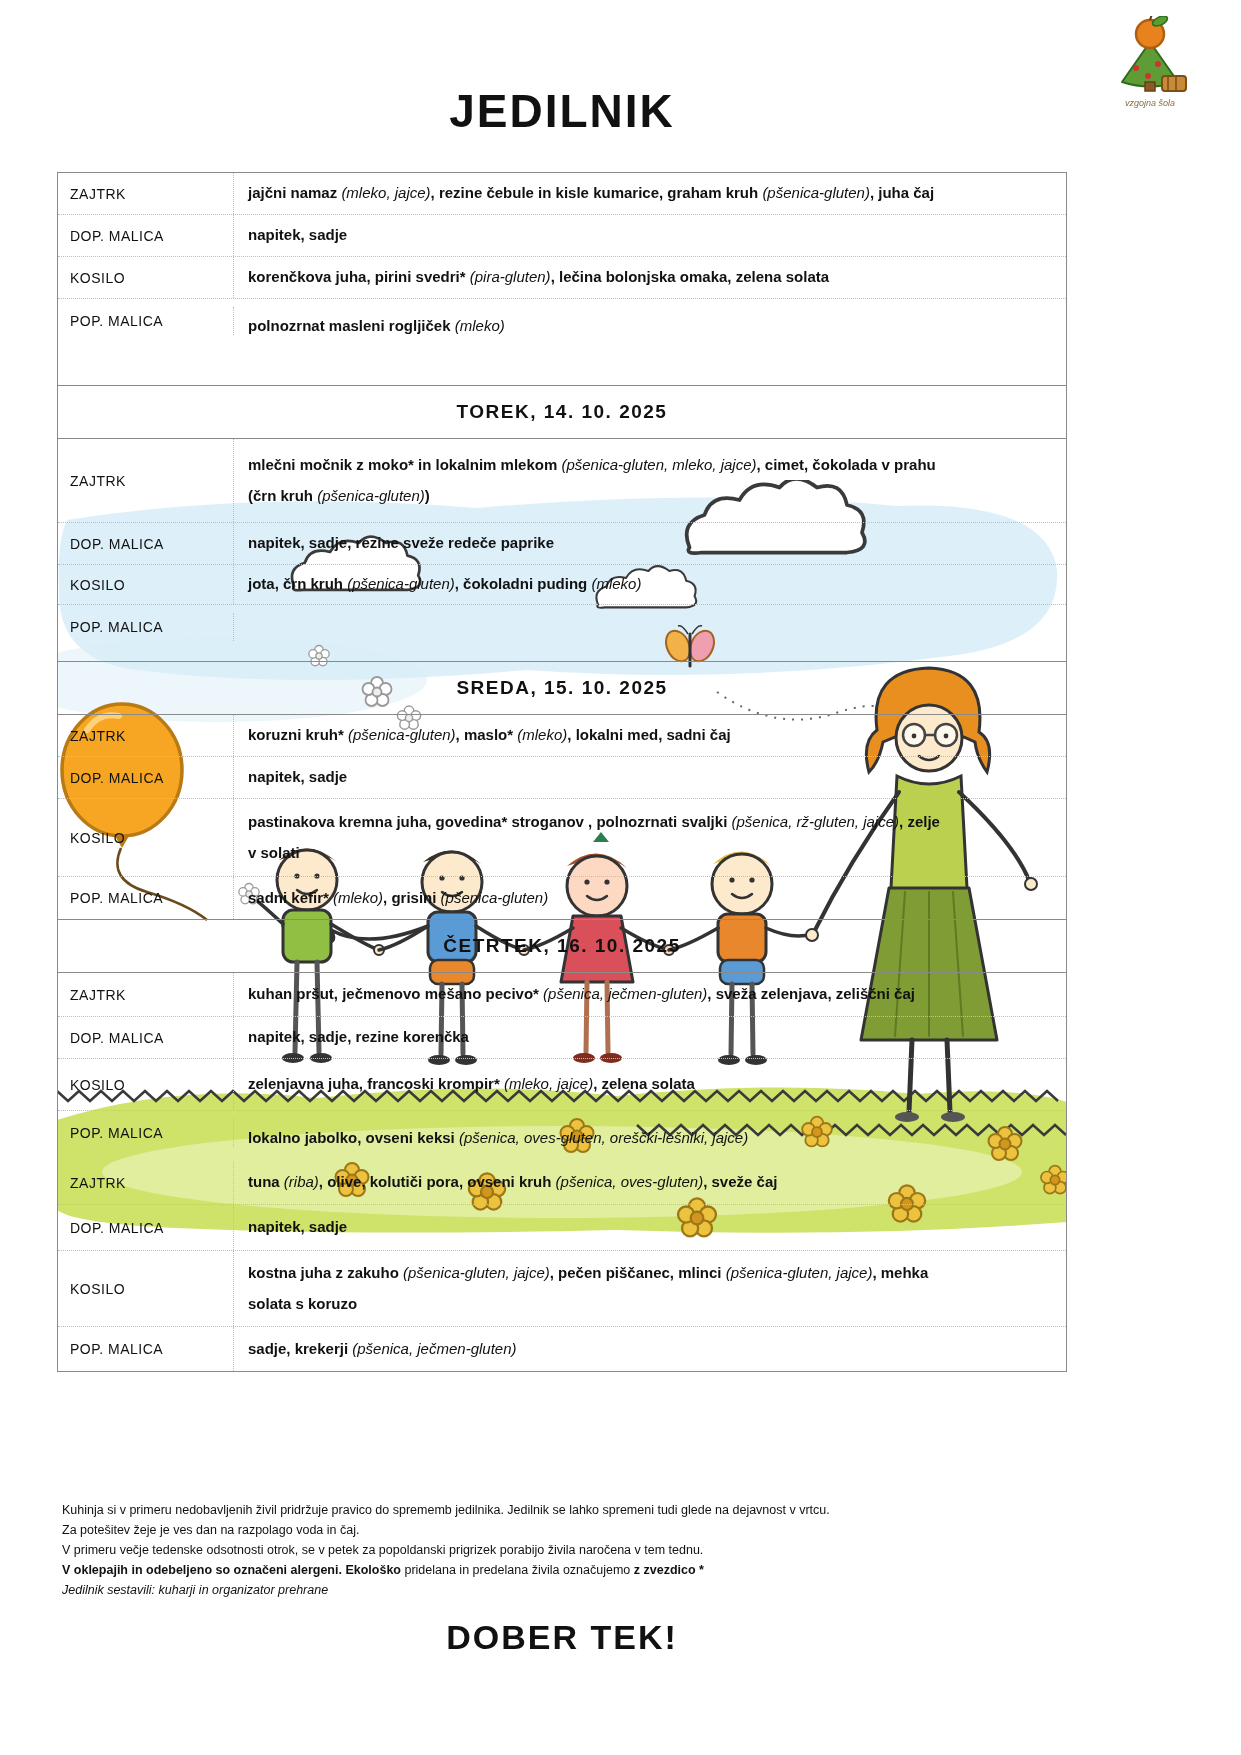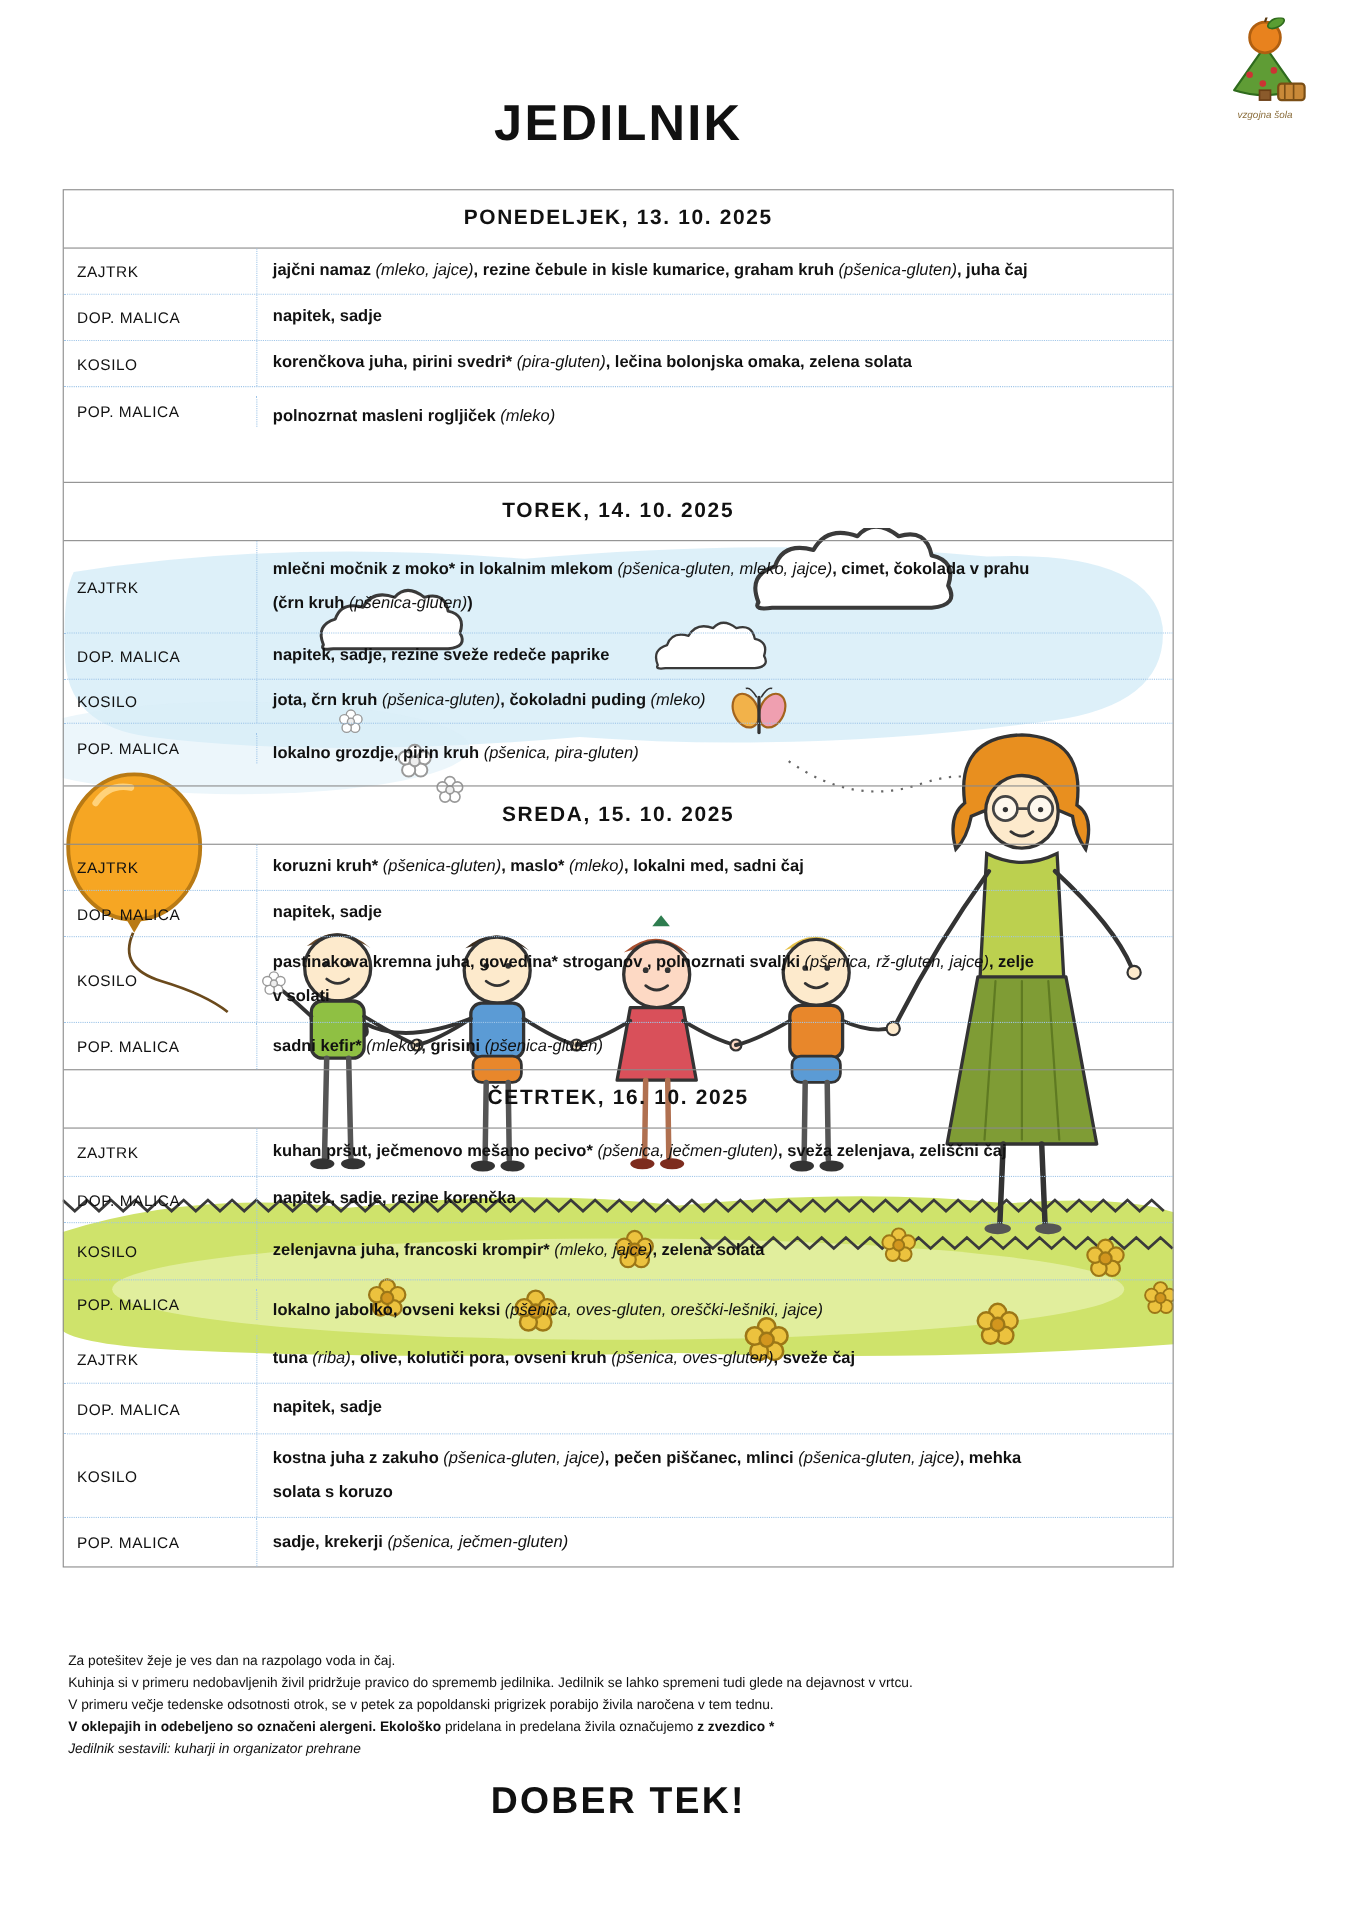--- a/index.html
+++ b/index.html
@@ -226,23 +226,20 @@
       <path d="M848 412 L838 556 M872 412 L872 556 M896 412 L906 556" stroke="#5f7a22" stroke-width="2" fill="none"></path>
       <line x1="855" y1="560" x2="852" y2="632" stroke="#333" stroke-width="5"></line>
       <line x1="890" y1="560" x2="893" y2="632" stroke="#333" stroke-width="5"></line>
       <ellipse cx="850" cy="637" rx="12" ry="5" fill="#555"></ellipse>
         <ellipse cx="896" cy="637" rx="12" ry="5" fill="#555"></ellipse>
     </g>
   </svg>
 
   <div class="menu-table" id="menu-table">
   <section class="day day-0">
-    <div class="day-header">
-      <span class="day-title">PONEDELJEK, 13. 10. 2025</span>
-    </div>
 
   <div class="meal-row row-0">
     <div class="meal-label">ZAJTRK</div>
     <div class="meal-content">
             <span class="cell-text"><span class="s-b">jajčni namaz </span><span class="s-i">(mleko, jajce)</span><span class="s-b">, rezine čebule in kisle kumarice, graham kruh </span><span class="s-i">(pšenica-gluten)</span><span class="s-b">, juha čaj</span></span>
           </div>
   </div>
 
   <div class="meal-row row-1">
     <div class="meal-label">DOP. MALICA</div>
@@ -287,23 +284,20 @@
 
   <div class="meal-row row-2">
     <div class="meal-label">KOSILO</div>
     <div class="meal-content">
             <span class="cell-text"><span class="s-b">jota, črn kruh </span><span class="s-i">(pšenica-gluten)</span><span class="s-b">, čokoladni puding </span><span class="s-i">(mleko)</span></span>
           </div>
   </div>
 
   <div class="meal-row row-3">
     <div class="meal-label">POP. MALICA</div>
-    <div class="meal-content">
-            <span class="cell-text"><span class="s-b">lokalno grozdje, pirin kruh </span><span class="s-i">(pšenica, pira-gluten)</span></span>
-          </div>
   </div>
 </section>
 
   <section class="day day-2">
     <div class="day-header">
       <span class="day-title">SREDA, 15. 10. 2025</span>
     </div>
 
   <div class="meal-row row-0">
     <div class="meal-label">ZAJTRK</div>
@@ -394,21 +388,21 @@
   <div class="meal-row row-3">
     <div class="meal-label">POP. MALICA</div>
     <div class="meal-content">
             <span class="cell-text"><span class="s-b">sadje, krekerji </span><span class="s-i">(pšenica, ječmen-gluten)</span></span>
           </div>
   </div>
 </section>
 </div>
 
   <div class="footer" id="footer">
+      <p class="footer-line"><span class="s-n">Kuhinja si v primeru nedobavljenih živil pridržuje pravico do sprememb jedilnika. Jedilnik se lahko spremeni tudi glede na dejavnost v vrtcu.</span></p>
       <p class="footer-line"><span class="s-n">Za potešitev žeje je ves dan na razpolago voda in čaj.</span></p>
-      <p class="footer-line"><span class="s-n">Kuhinja si v primeru nedobavljenih živil pridržuje pravico do sprememb jedilnika. Jedilnik se lahko spremeni tudi glede na dejavnost v vrtcu.</span></p>
       <p class="footer-line"><span class="s-n">V primeru večje tedenske odsotnosti otrok, se v petek za popoldanski prigrizek porabijo živila naročena v tem tednu.</span></p>
       <p class="footer-line"><span class="s-b">V oklepajih in odebeljeno so označeni alergeni. Ekološko </span><span class="s-n">pridelana in predelana živila označujemo </span><span class="s-b">z zvezdico *</span></p>
       <p class="footer-line"><span class="s-i">Jedilnik sestavili: kuharji in organizator prehrane</span></p>
     </div>
 
   <div class="bon">DOBER TEK!</div>
 </div>
 
 </body></html>

